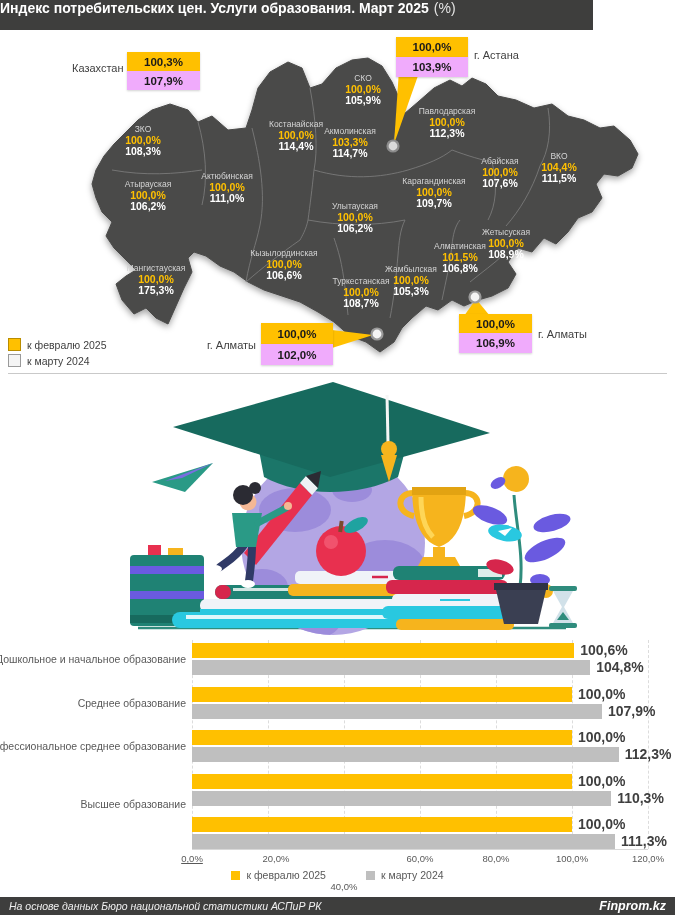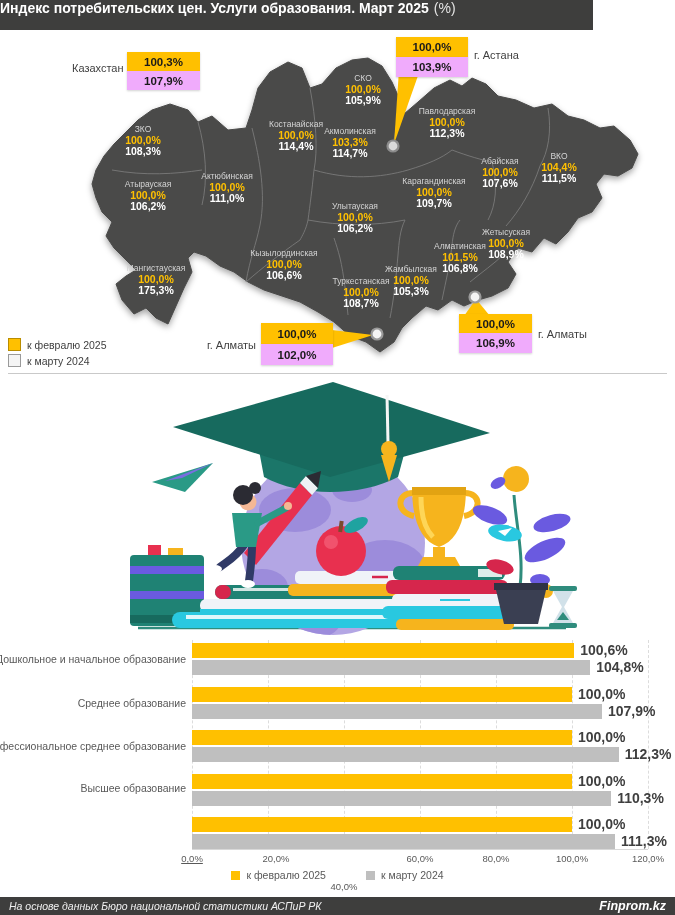--- a/index.html
+++ b/index.html
@@ -345,21 +345,21 @@
     <div class="cat" style="top: 46.5px; margin-left: 32px;">Среднее образование</div>
     <div class="bar" style="left: 192px; top: 46.5px; width: 380px; background: rgb(255, 192, 0);"></div>
     <div class="bval" style="left: 578px; top: 46.5px;">100,0%</div>
     <div class="bar" style="left: 192px; top: 63.5px; width: 410.02px; background: rgb(191, 191, 191);"></div>
     <div class="bval" style="left: 608.02px; top: 63.5px;">107,9%</div>
     <div class="cat" style="top: 90px;">Профессиональное среднее образование</div>
     <div class="bar" style="left: 192px; top: 90px; width: 380px; background: rgb(255, 192, 0);"></div>
     <div class="bval" style="left: 578px; top: 90px;">100,0%</div>
     <div class="bar" style="left: 192px; top: 107px; width: 426.74px; background: rgb(191, 191, 191);"></div>
     <div class="bval" style="left: 624.74px; top: 107px;">112,3%</div>
-    <div class="cat" style="top: 132px;">Высшее образование</div>
+    <div class="cat" style="top: 148px;">Высшее образование</div>
     <div class="bar" style="left: 192px; top: 133.5px; width: 380px; background: rgb(255, 192, 0);"></div>
     <div class="bval" style="left: 578px; top: 133.5px;">100,0%</div>
     <div class="bar" style="left: 192px; top: 150.5px; width: 419.14px; background: rgb(191, 191, 191);"></div>
     <div class="bval" style="left: 617.14px; top: 150.5px;">110,3%</div>
     <div class="bar" style="left: 192px; top: 177px; width: 380px; background: rgb(255, 192, 0);"></div>
     <div class="bval" style="left: 578px; top: 177px;">100,0%</div>
     <div class="bar" style="left: 192px; top: 194px; width: 422.94px; background: rgb(191, 191, 191);"></div>
     <div class="bval" style="left: 620.94px; top: 194px;">111,3%</div>
     <div class="chart-legend">
       <span class="cl-item">

